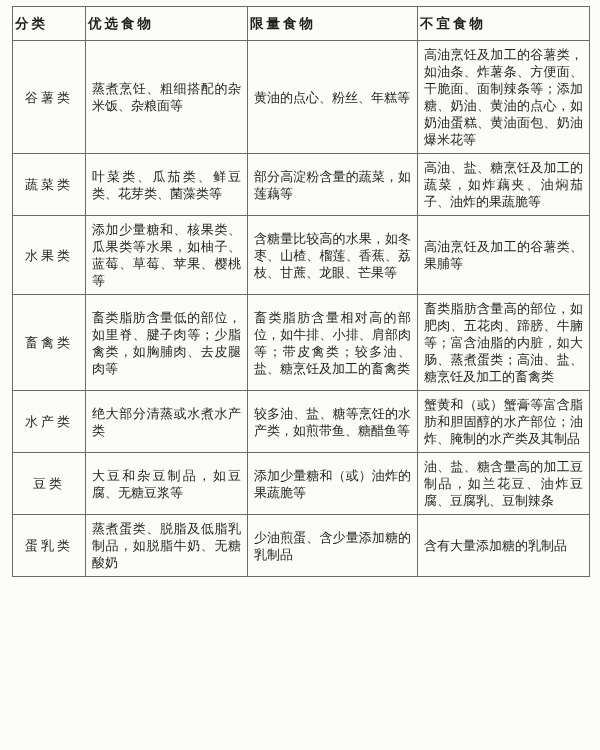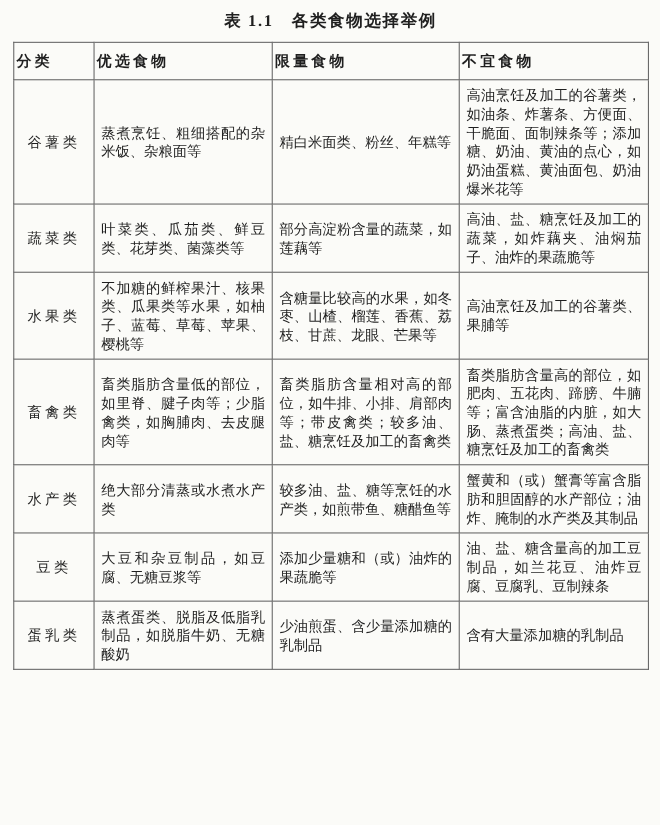--- a/index.html
+++ b/index.html
@@ -60,55 +60,54 @@
   td.body-cell {
     text-align: justify;
     text-justify: inter-character;
   }
 </style>
 </head>
 <body>
 
 <div class="page">
 
-  <div class="doc-title">表 1.1　各类食物选择举例</div>
 
   <table class="food-table">
     <colgroup>
       <col class="c-cat">
       <col class="c-pref">
       <col class="c-limit">
       <col class="c-avoid">
     </colgroup>
     <thead>
       <tr>
         <th>分类</th>
         <th>优选食物</th>
         <th>限量食物</th>
         <th>不宜食物</th>
       </tr>
     </thead>
     <tbody>
   <tr>
     <td class="category-cell">谷薯类</td>
     <td class="body-cell">蒸煮烹饪、粗细搭配的杂米饭、杂粮面等</td>
-    <td class="body-cell">精白米面类、粉丝、年糕等</td>
+    <td class="body-cell">黄油的点心、粉丝、年糕等</td>
     <td class="body-cell">高油烹饪及加工的谷薯类，如油条、炸薯条、方便面、干脆面、面制辣条等；添加糖、奶油、黄油的点心，如奶油蛋糕、黄油面包、奶油爆米花等</td>
   </tr>
 
   <tr>
     <td class="category-cell">蔬菜类</td>
     <td class="body-cell">叶菜类、瓜茄类、鲜豆类、花芽类、菌藻类等</td>
     <td class="body-cell">部分高淀粉含量的蔬菜，如莲藕等</td>
     <td class="body-cell">高油、盐、糖烹饪及加工的蔬菜，如炸藕夹、油焖茄子、油炸的果蔬脆等</td>
   </tr>
 
   <tr>
     <td class="category-cell">水果类</td>
-    <td class="body-cell">不加糖的鲜榨果汁、核果类、瓜果类等水果，如柚子、蓝莓、草莓、苹果、樱桃等</td>
+    <td class="body-cell">添加少量糖和、核果类、瓜果类等水果，如柚子、蓝莓、草莓、苹果、樱桃等</td>
     <td class="body-cell">含糖量比较高的水果，如冬枣、山楂、榴莲、香蕉、荔枝、甘蔗、龙眼、芒果等</td>
     <td class="body-cell">高油烹饪及加工的谷薯类、果脯等</td>
   </tr>
 
   <tr>
     <td class="category-cell">畜禽类</td>
     <td class="body-cell">畜类脂肪含量低的部位，如里脊、腱子肉等；少脂禽类，如胸脯肉、去皮腿肉等</td>
     <td class="body-cell">畜类脂肪含量相对高的部位，如牛排、小排、肩部肉等；带皮禽类；较多油、盐、糖烹饪及加工的畜禽类</td>
     <td class="body-cell">畜类脂肪含量高的部位，如肥肉、五花肉、蹄膀、牛腩等；富含油脂的内脏，如大肠、蒸煮蛋类；高油、盐、糖烹饪及加工的畜禽类</td>
   </tr>

